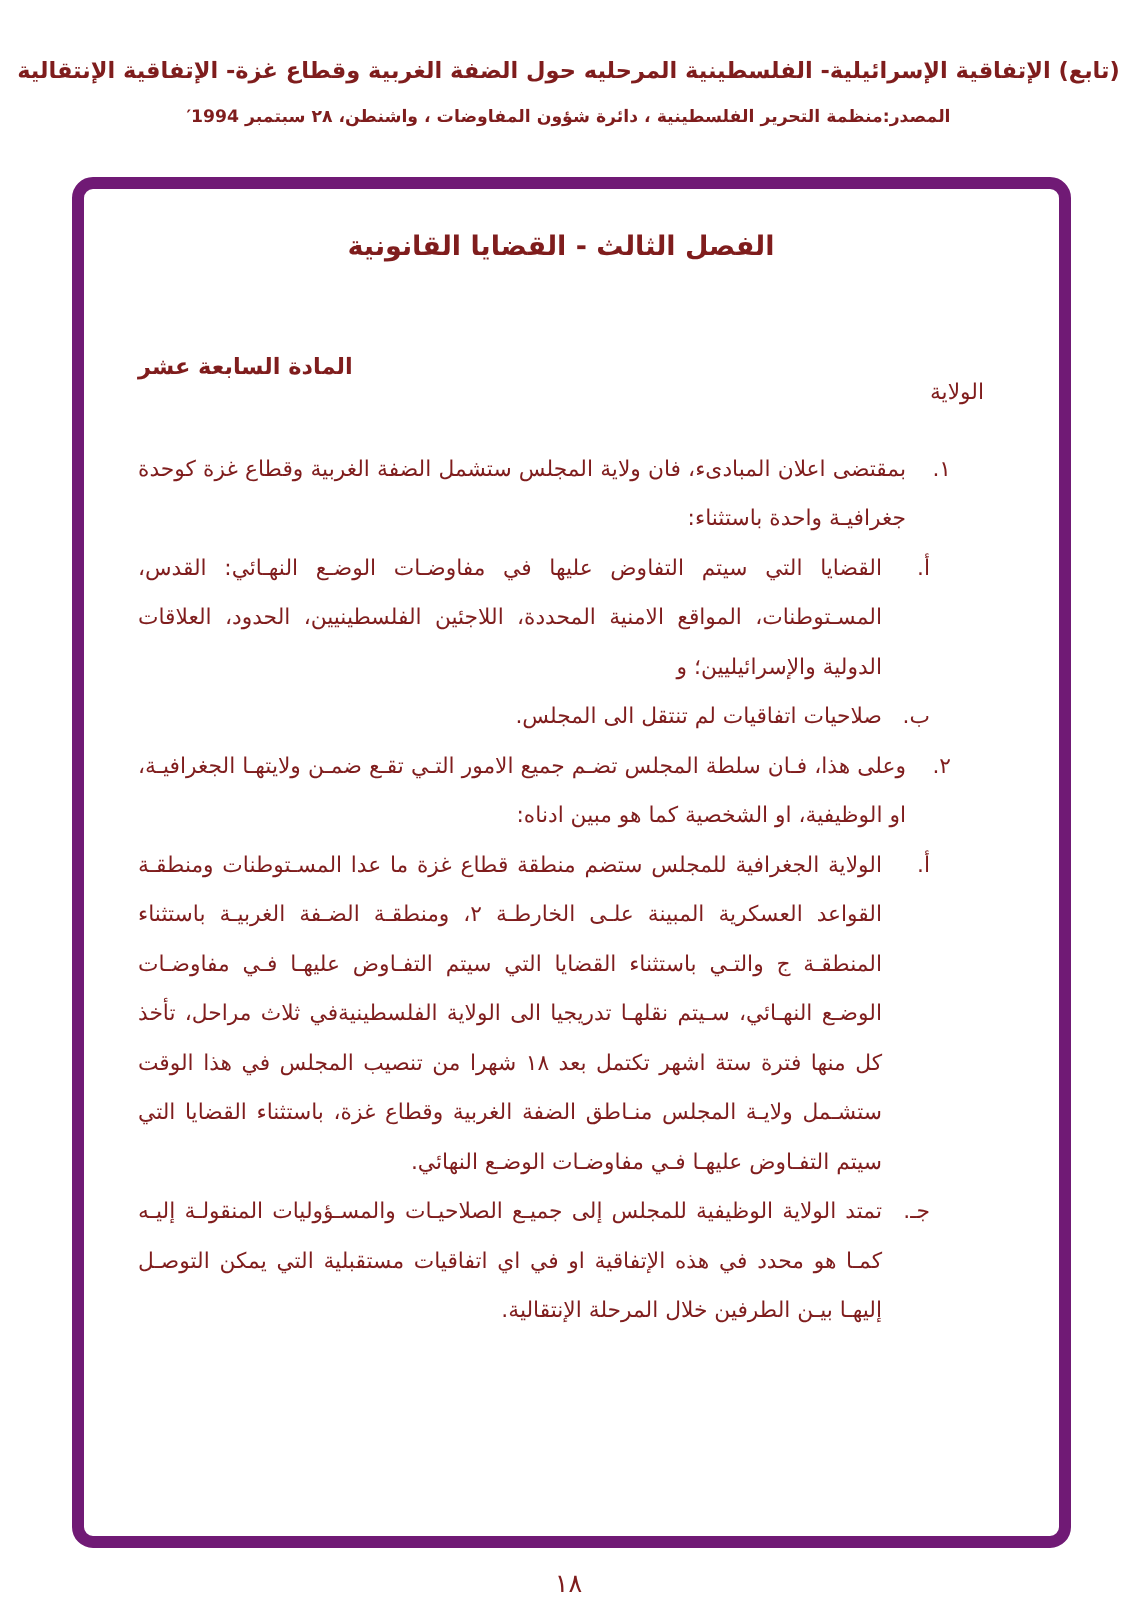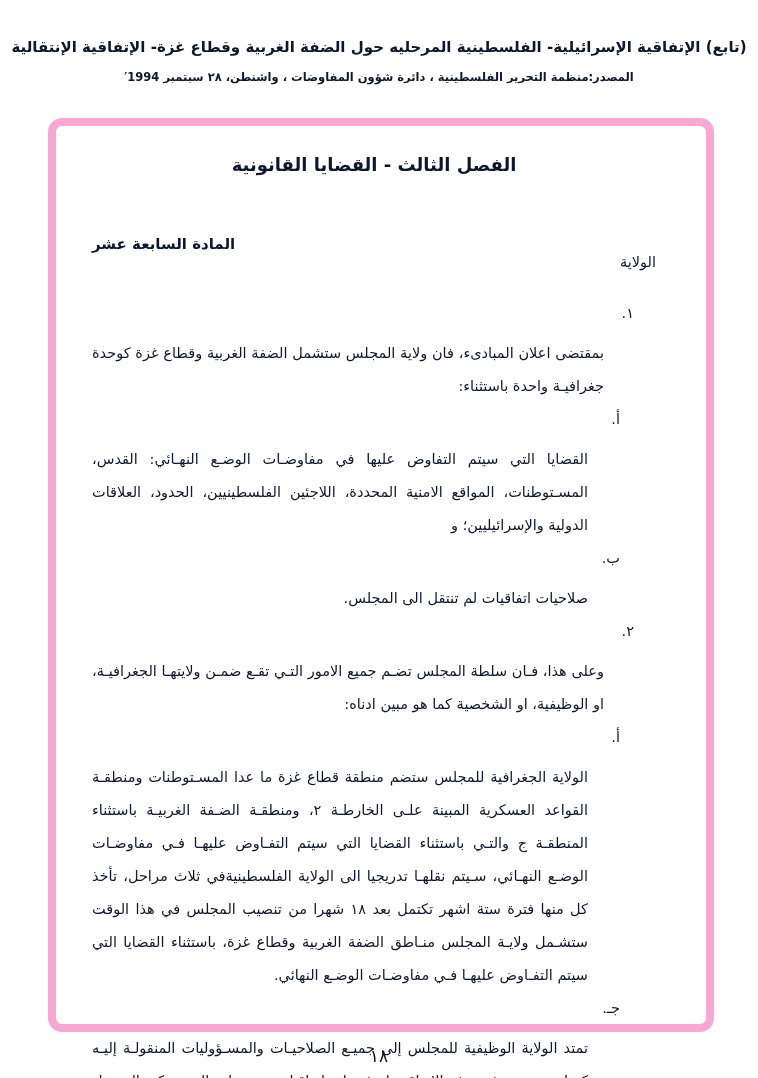--- a/index.html
+++ b/index.html
@@ -2,21 +2,21 @@
 <html dir="rtl" lang="ar"><head>
 <meta charset="utf-8">
 <style>
   html, body { margin: 0; padding: 0; background: #ffffff; }
   .page {
     position: relative;
     width: 758px;
     height: 1078px;
     background: #ffffff;
     font-family: "DejaVu Sans", sans-serif;
-    color: #0f172a;
+    color: #7f1d1d;
     overflow: hidden;
   }
   .doc-header {
     position: absolute;
     top: 38px;
     left: 0;
     width: 100%;
     text-align: center;
   }
   .doc-header .line1 {
@@ -29,21 +29,21 @@
     font-size: 11.5px;
     font-weight: bold;
   }
   .frame {
     position: absolute;
     left: 48px;
     top: 118px;
     width: 666px;
     height: 914px;
     box-sizing: border-box;
-    border: 8px solid #f9a8d4;
+    border: 8px solid #701a75;
     border-radius: 14px;
     background: #ffffff;
   }
   .frame-content {
     box-sizing: border-box;
     width: 100%;
     height: 100%;
     padding: 28px 50px 0 36px;
   }
   .chapter-title {
@@ -74,21 +74,20 @@
     margin: 0;
   }
   .para .marker {
     flex: 0 0 30px;
     white-space: nowrap;
   }
   .para .text {
     flex: 1;
     text-align: justify;
     text-align-last: right;
-    margin-top: 40px;
   }
   .para.indent { padding-right: 14px; }
   .para.indent .marker { flex: 0 0 32px; }
   .page-number {
     position: absolute;
     bottom: 12px;
     left: 0;
     width: 100%;
     text-align: center;
     font-size: 17px;

